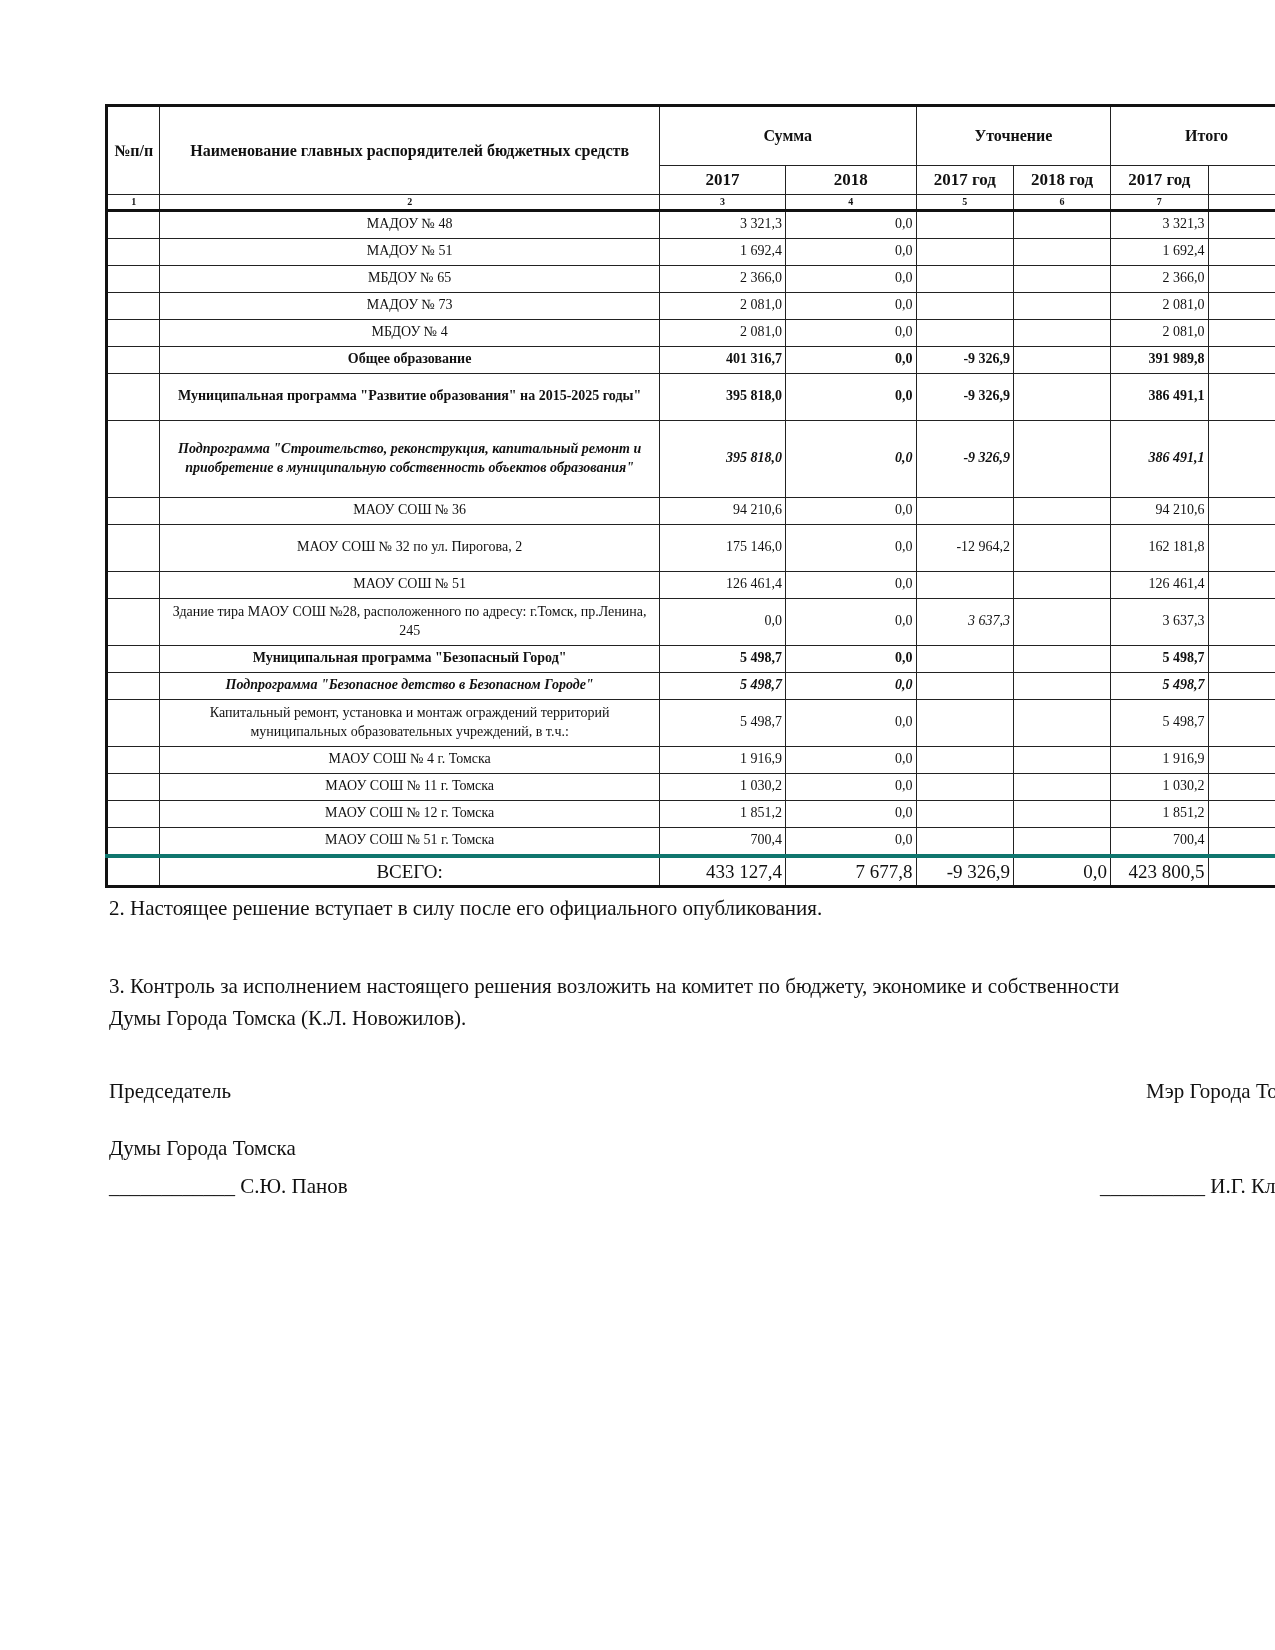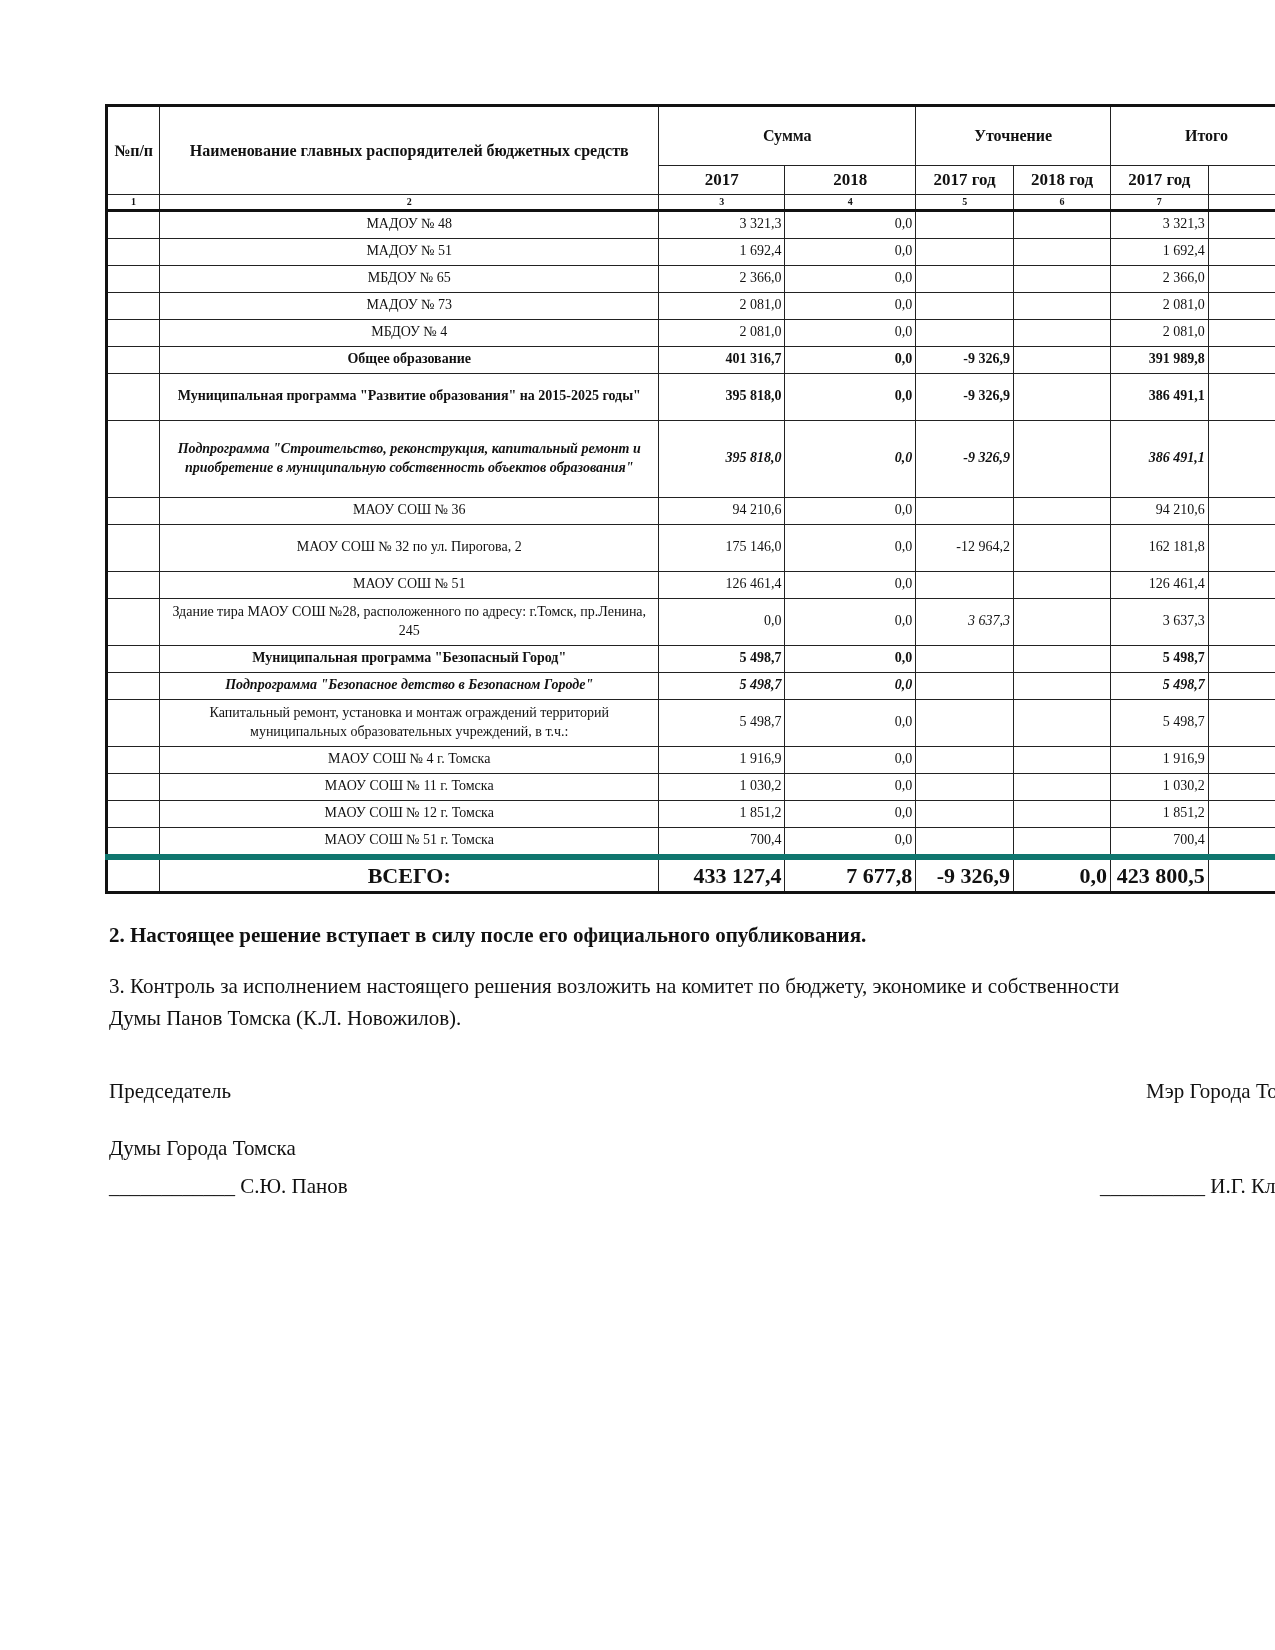--- a/index.html
+++ b/index.html
@@ -8,21 +8,21 @@
   table { border-collapse: collapse; table-layout: fixed; border: 3px solid #111; font-size: 14px; }
   th, td { border: 1.5px solid #222; padding: 1px 4px; vertical-align: middle; line-height: 1.35; }
   th { font-weight: bold; font-size: 16px; text-align: center; }
   thead tr.h1 th { height: 56px; }
   thead tr.h2 th { height: 26px; font-size: 17px; }
   thead tr.nums th { font-size: 10px; height: 12px; padding: 0; border-bottom: 3px solid #111; }
   td.num { text-align: right; padding-right: 3px; }
   td.name { text-align: center; }
   tr.bold td { font-weight: bold; margin-top: 8px; }
   tr.bi td { font-weight: bold; font-style: italic; }
-  tr.total td { font-weight: bold; font-size: 22px; border-top: 6px solid #0f766e; height: 22px; }
+  tr.total td { font-weight: normal; font-size: 19px; border-top: 4px solid #0f766e; height: 22px; }
   td.it { font-style: italic; }
   .col1 { width: 54px; } .col2 { width: 520px; } .col3 { width: 130px; } .col4 { width: 135px; }
   .col5 { width: 100px; } .col6 { width: 100px; } .col7 { width: 100px; } .col8 { width: 100px; }
   tbody td { height: 24px; }
   tr.tall2 td { height: 44px; }
   tr.tall3 td { height: 74px; }
   .para { position: absolute; left: 109px; font-size: 21px; line-height: 32px; white-space: nowrap; }
   .sig { position: absolute; font-size: 21px; line-height: 32px; white-space: nowrap; }
 </style>
 </head>
@@ -267,21 +267,21 @@
         <td class="num">7 677,8</td>
         <td class="num">-9 326,9</td>
         <td class="num">0,0</td>
         <td class="num">423 800,5</td>
         <td class="num"></td>
       </tr>
     </tfoot>
   </table>
 </div>
 
-<div class="para" style="top:919px;font-weight:bold;">2. Настоящее решение вступает в силу после его официального опубликования.</div>
+<div class="para" style="top:892px;">2. Настоящее решение вступает в силу после его официального опубликования.</div>
 <div class="para" style="top:970px;">3. Контроль за исполнением настоящего решения возложить на комитет по бюджету, экономике и собственности</div>
-<div class="para" style="top:1002px;">Думы Панов Томска (К.Л. Новожилов).</div>
+<div class="para" style="top:1002px;">Думы Города Томска (К.Л. Новожилов).</div>
 
 <div class="sig" style="left:109px; top:1075px;">Председатель</div>
 <div class="sig" style="left:109px; top:1132px;">Думы Города Томска</div>
 <div class="sig" style="left:109px; top:1170px;text-align:right;">____________ С.Ю. Панов</div>
 <div class="sig" style="left:1146px; top:1075px;">Мэр Города Томска</div>
 <div class="sig" style="left:1100px; top:1170px;">__________  И.Г. Кляйн</div>
 
 </body></html>

